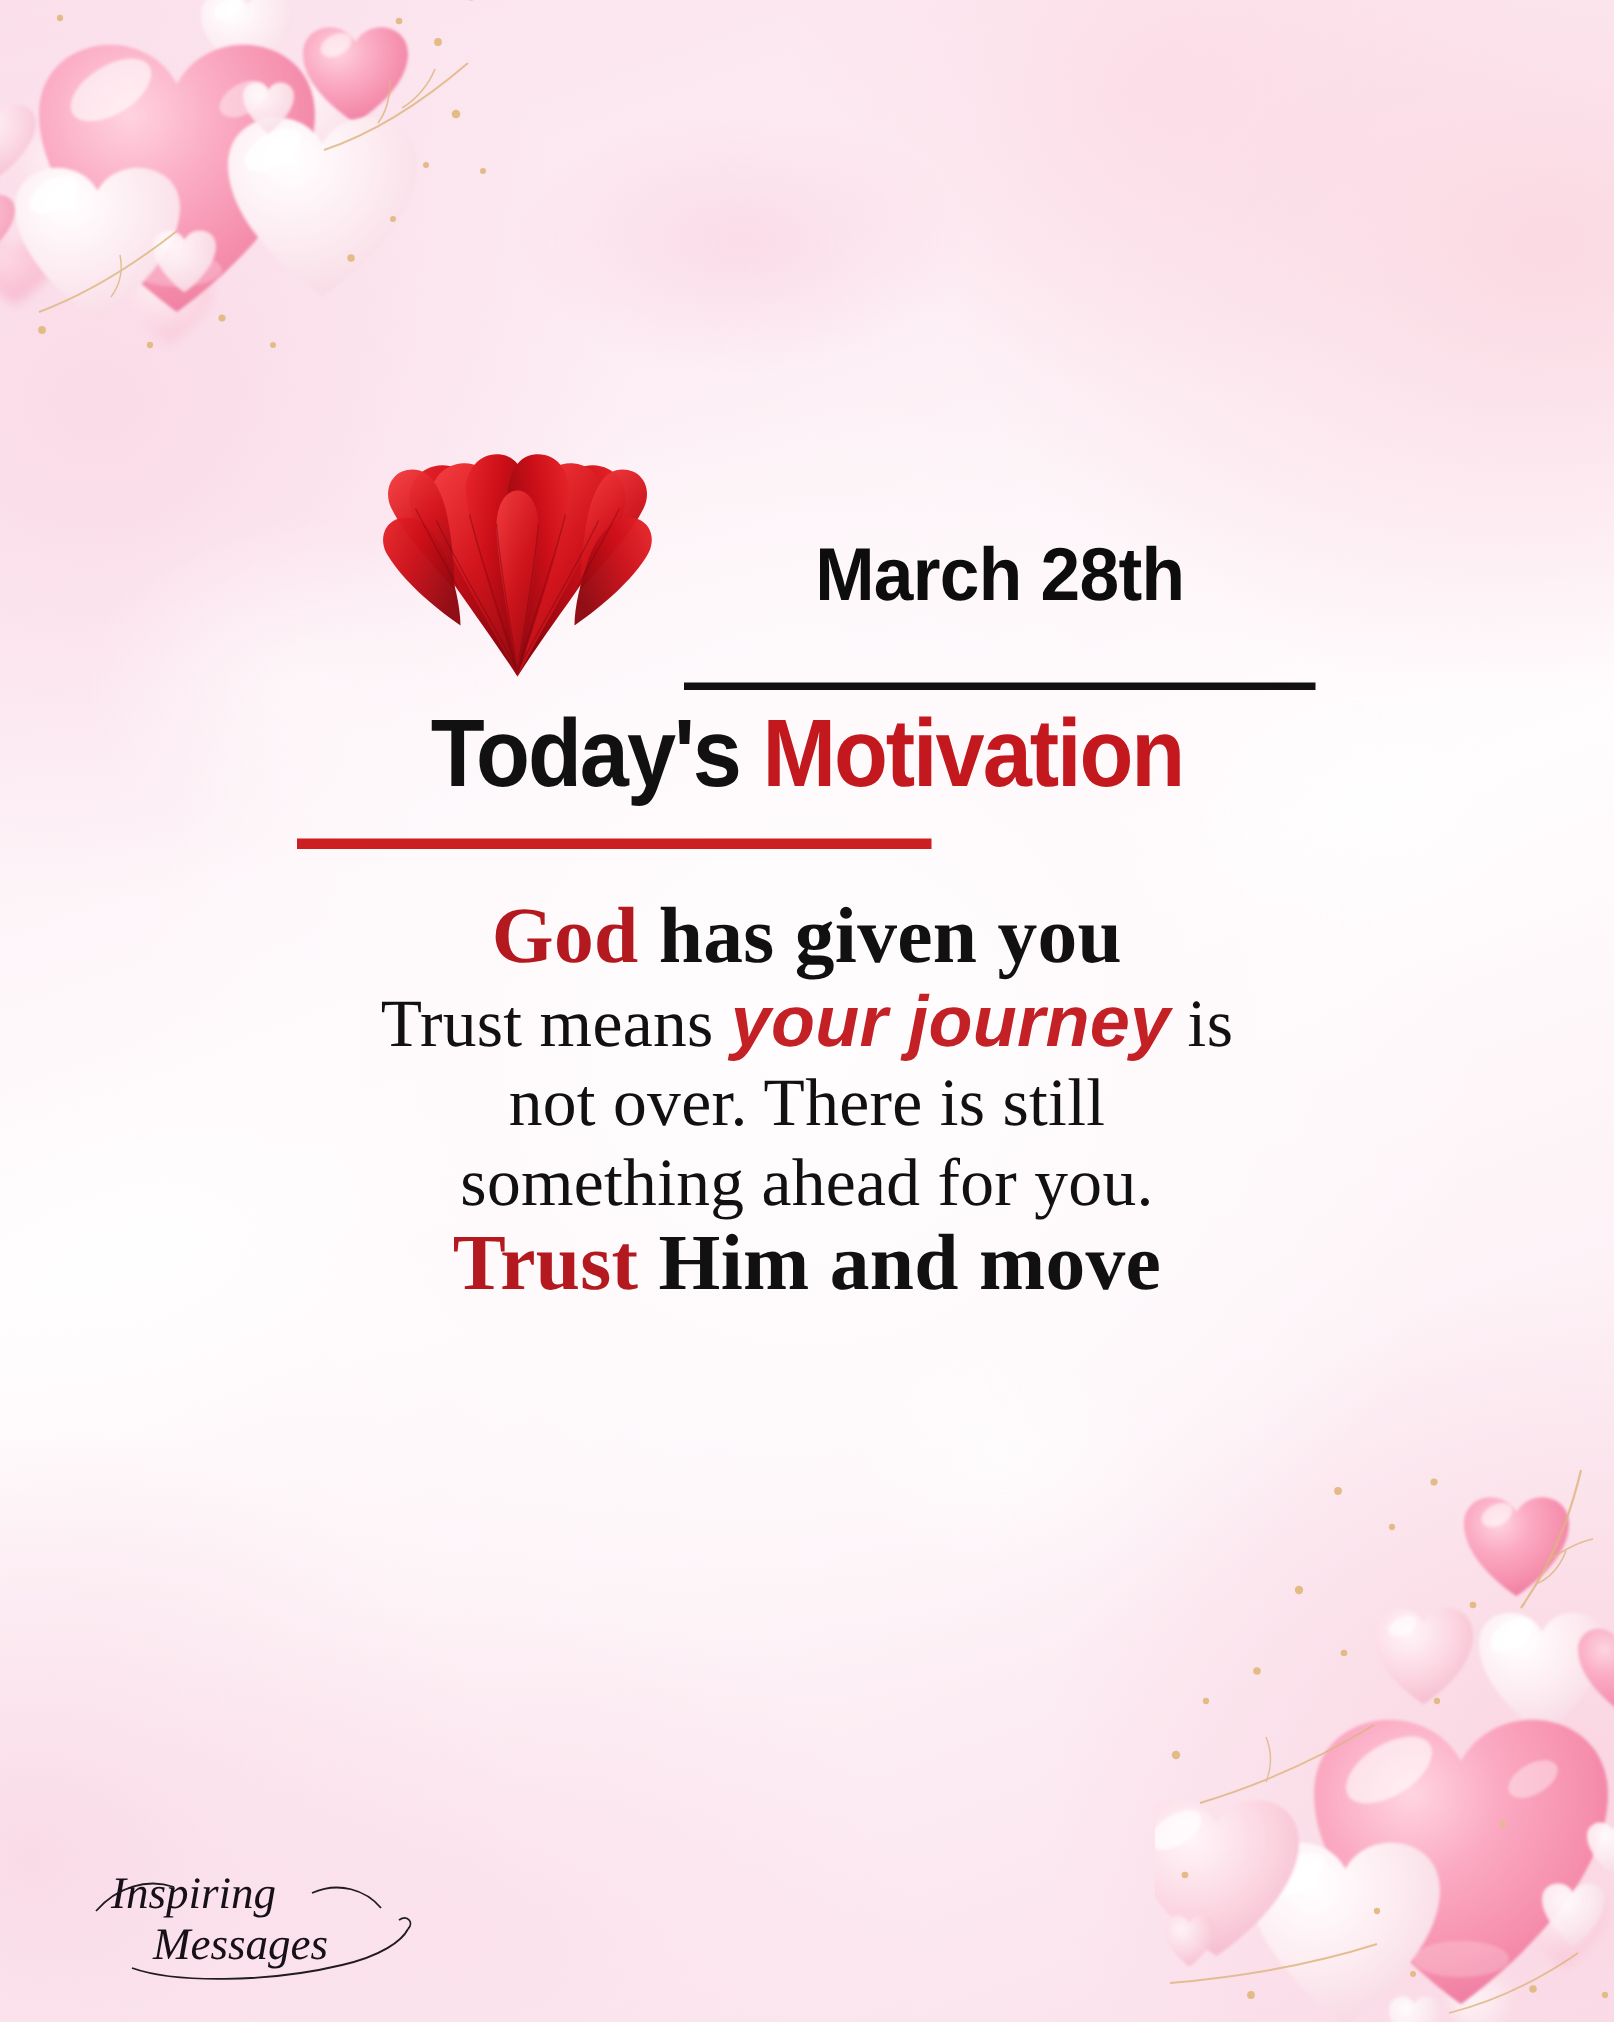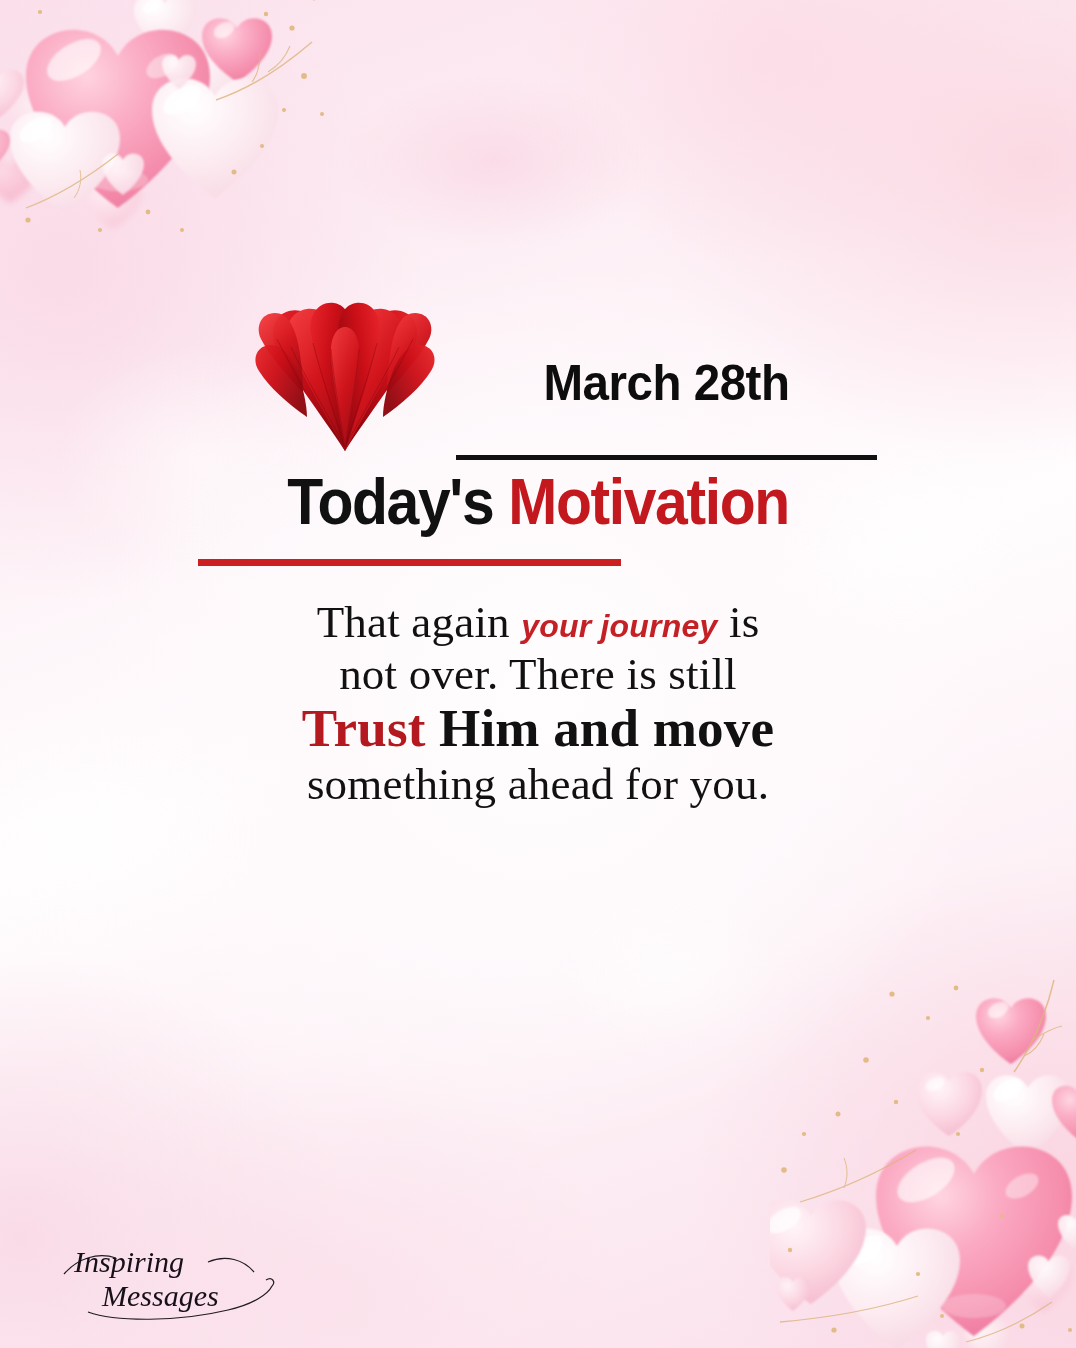--- a/index.html
+++ b/index.html
@@ -84,21 +84,21 @@
     text-align:center;
     font-family:"Liberation Serif", serif;
     color:#111111;
   }
   .q-line{display:block;white-space:nowrap;}
   .big{font-size:53px;font-weight:700;line-height:1.09;letter-spacing:.2px;}
   .small{font-size:45px;font-weight:400;line-height:1.16;letter-spacing:.2px;}
   .q-red{color:#b3191f;}
   .q-red-italic{
     color:#c32125;font-style:italic;font-weight:700;
-    font-family:"Liberation Sans", sans-serif;font-size:32px;
+    font-family:"Liberation Sans", sans-serif;font-size:48px;
   }
 
   
   #watermark{
     position:absolute;left:58px;top:1232px;width:230px;height:88px;
   }
   #watermark svg{display:block;width:100%;height:100%;}
   #wm-l1,#wm-l2{
     font-family:"Liberation Serif", serif;
     font-style:italic;font-weight:400;fill:#171018;
@@ -383,24 +383,25 @@
 
     <div id="date-text">March 28th</div>
 
     <div id="rule-black"></div>
 
     <div id="heading"><span class="t-black">Today's </span><span class="t-red">Motivation</span></div>
 
     <div id="rule-red"></div>
 
     <div id="quote">
-        <div class="q-line small"><span>That again </span><span class="q-red-italic">your journey</span><span> is</span></div>
+        <div class="q-line big"><span class="q-red">God</span><span> has given you</span></div>
+        <div class="q-line small"><span>Trust means </span><span class="q-red-italic">your journey</span><span> is</span></div>
         <div class="q-line small"><span>not over. There is still</span></div>
+        <div class="q-line small"><span>something ahead for you.</span></div>
         <div class="q-line big"><span class="q-red">Trust</span><span> Him and move</span></div>
-        <div class="q-line small"><span>something ahead for you.</span></div>
       </div>
 
     <div id="watermark">
       <svg viewBox="0 0 230 88" width="230" height="88">
         <g stroke="#171018" fill="none" stroke-width="1.2" opacity=".95">
           <path d="M6 42 C20 26, 40 20, 58 26"></path>
           <path d="M150 30 C168 22, 186 28, 196 40"></path>
           <path d="M30 80 C58 90, 120 90, 170 78 C196 72, 210 62, 214 54"></path>
           <path d="M214 54 C218 50, 214 44, 208 48"></path>
         </g>

